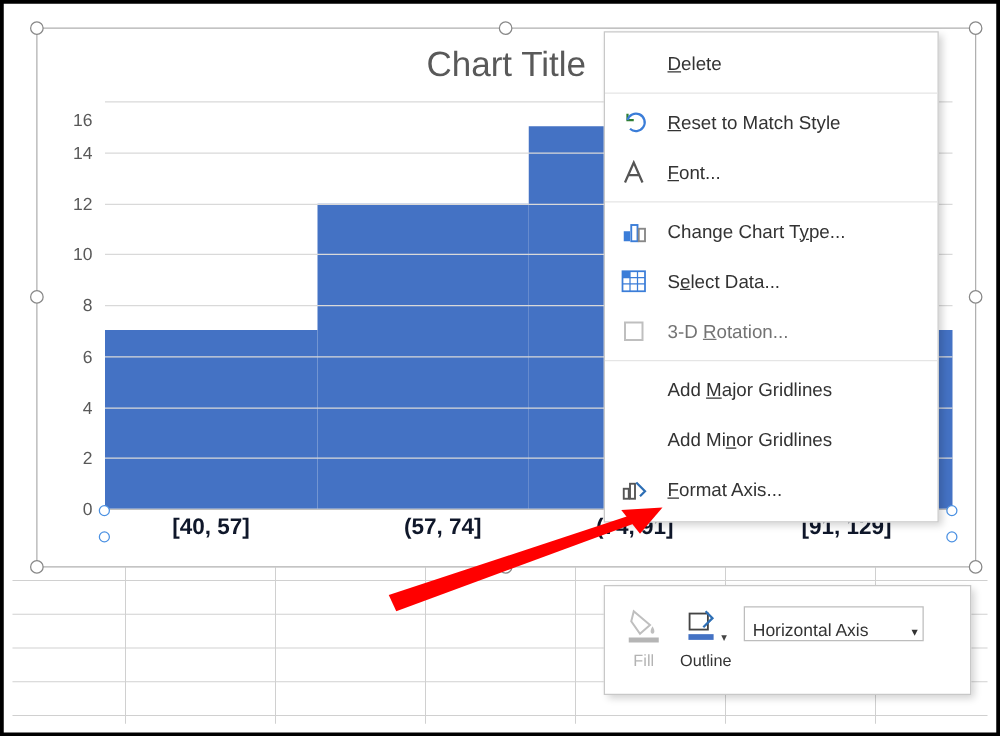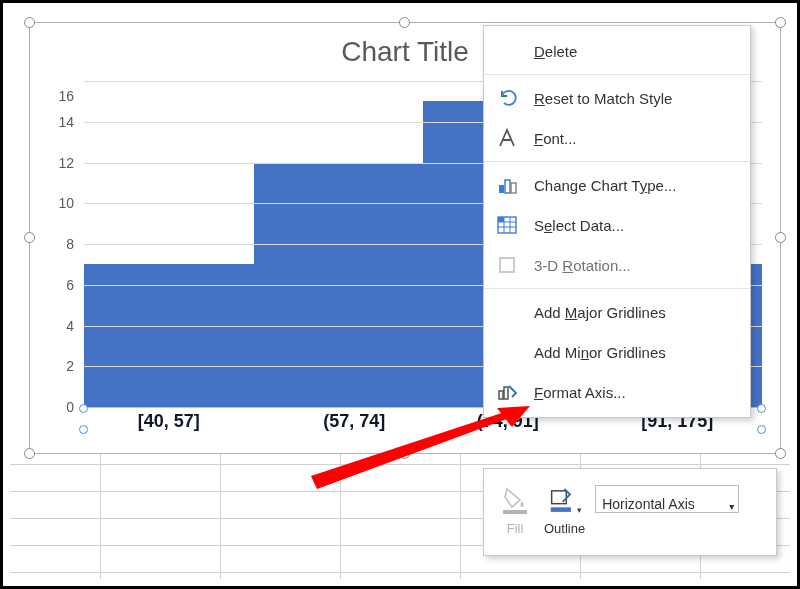--- a/index.html
+++ b/index.html
@@ -236,21 +236,21 @@
         <div class="gridline" style="top: 163px;"></div>
         <div class="gridline" style="top: 122.25px;"></div>
         <div class="gridline" style="top: 81.5px;"></div>
         <div class="gridline" style="top: 40.75px;"></div>
         <div class="gridline" style="top: 0px;"></div>
       </div>
     <div class="x-axis" id="xaxis">
         <div class="x-tick" style="left: 12.5%;">[40, 57]</div>
         <div class="x-tick" style="left: 37.5%; margin-left: 16px;">(57, 74]</div>
         <div class="x-tick" style="left: 62.5%;">(74, 91]</div>
-        <div class="x-tick" style="left: 87.5%;">[91, 175]</div>
+        <div class="x-tick" style="left: 87.5%;">[91, 129]</div>
         <div class="axis-dot" style="left: calc(0% - 5px); top: -5px;"></div>
         <div class="axis-dot" style="left: calc(0% - 5px); bottom: -3px;"></div>
         <div class="axis-dot" style="left: calc(100% - 5px); top: -5px;"></div>
         <div class="axis-dot" style="left: calc(100% - 5px); bottom: -3px;"></div>
       </div>
   </div>
 </div>
 
 <div class="context-menu" id="ctxmenu">
     <div class="menu-item">

